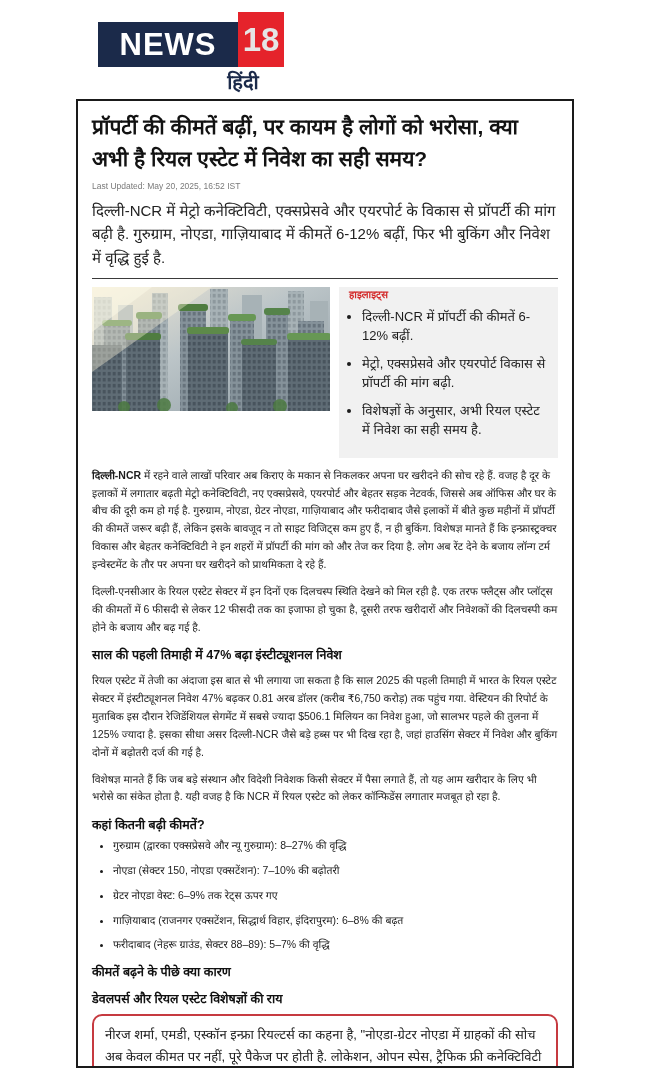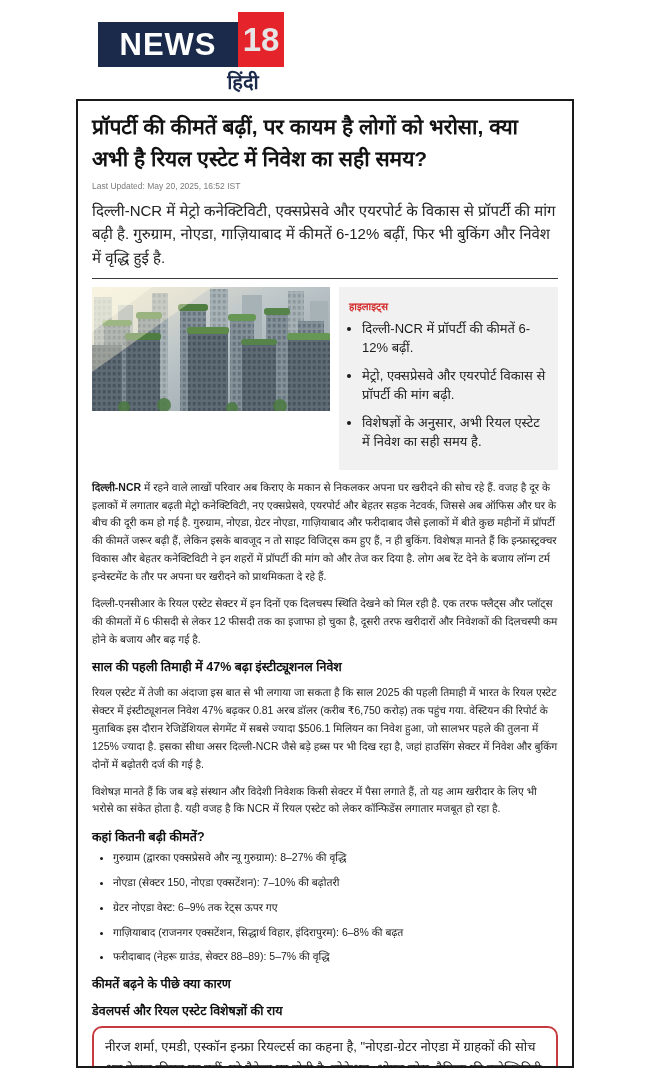--- a/index.html
+++ b/index.html
@@ -34,26 +34,26 @@
   }
   .meta{font-size:8.5px;color:#7a7a7a;margin:0 0 8px 0;}
   .summary{
     font-size:15px;line-height:1.55;color:#222;margin:0;padding-bottom:9px;
     border-bottom:1px solid #3a3a3a;
   }
   
   .media-row{display:flex;gap:9px;margin-top:8px;align-items:stretch;}
   .article-image{width:238px;height:124px;flex:none;display:block;}
   .highlights{
-    flex:1;background:#f1f1f1;padding:12px 10px;box-sizing:border-box;
+    flex:1;background:#f1f1f1;padding:0 10px;box-sizing:border-box;
   }
   .highlights-title{color:#d32a2a;font-weight:bold;font-size:10px;margin:0 0 6px 0;}
   .highlights ul{margin:0;padding-left:13px;list-style:disc;}
   .highlights li{font-size:13px;line-height:1.5;margin-bottom:8px;color:#1c1c1c;}
-  .highlights li:last-child{margin-bottom:6px;}
+  .highlights li:last-child{margin-bottom:18px;}
   
   .body-text p{font-size:10.5px;line-height:1.7;margin:9px 0;color:#1c1c1c;}
   .body-text .lead{font-weight:bold;}
   .section-h{font-size:12.5px;font-weight:bold;color:#111;margin:10px 0 2px 0;}
   .article-list{margin:5px 0 6px 0;padding-left:21px;list-style:disc;}
   .article-list li{font-size:10.5px;line-height:1.5;margin-bottom:9px;color:#1c1c1c;}
   .quote-box{
     border:2.5px solid #c63a40;border-radius:10px;padding:8px 11px;margin-top:7px;background:#fff;
   }
   .quote-box p{margin:0;font-size:13px;line-height:1.7;}

